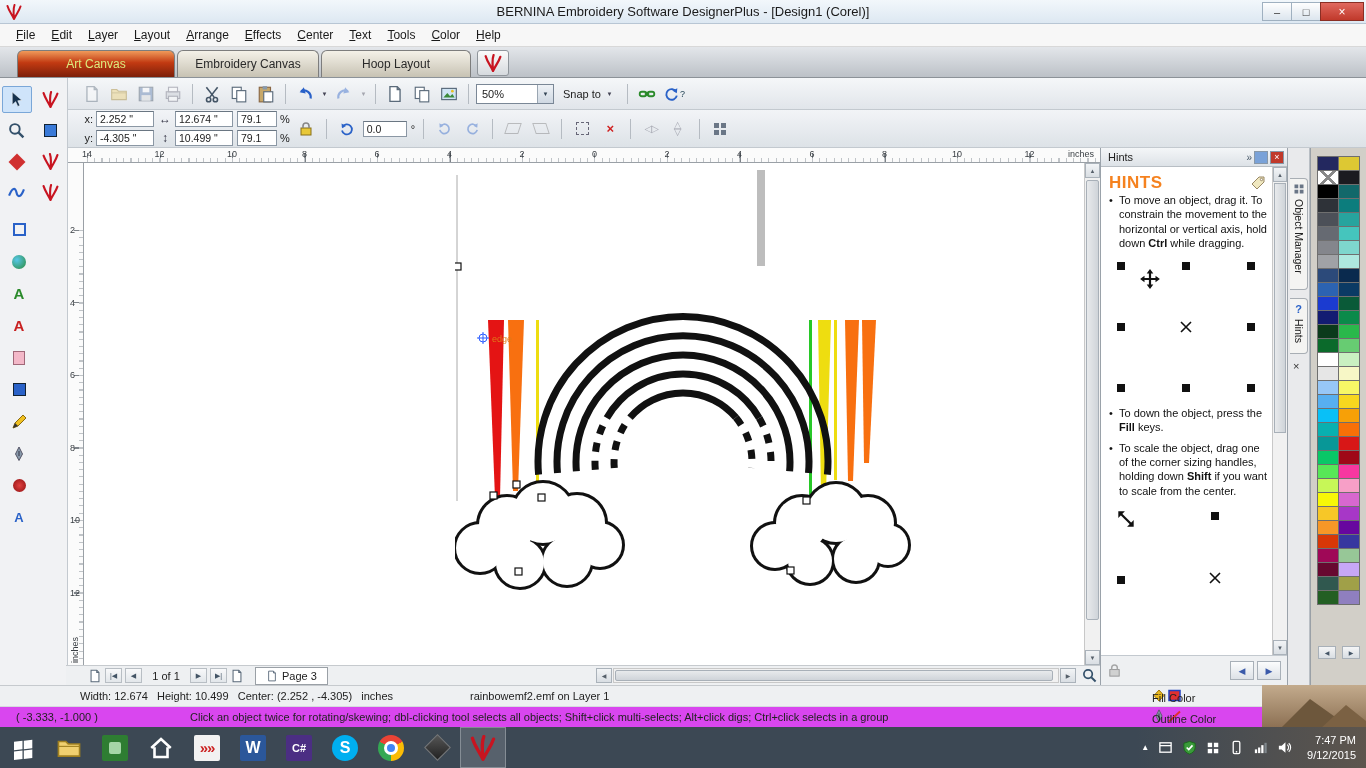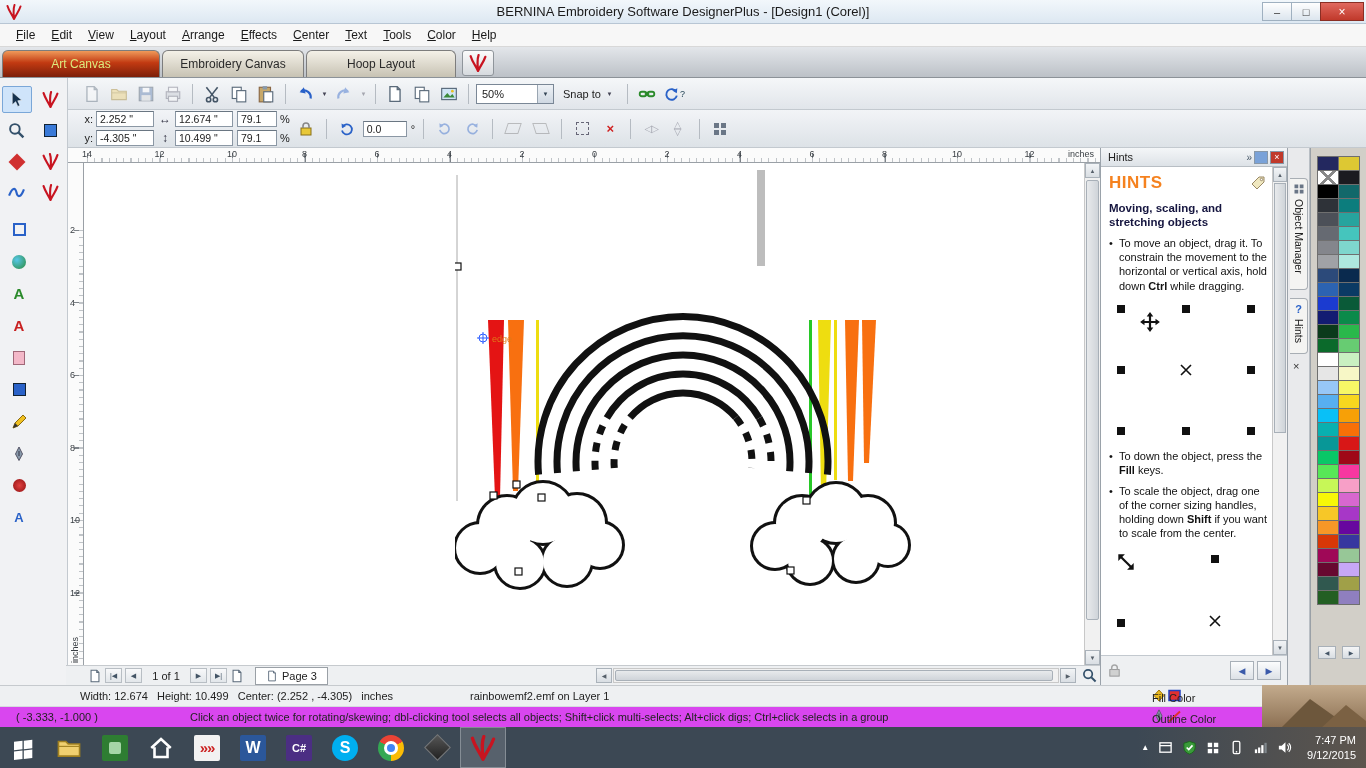--- a/index.html
+++ b/index.html
@@ -14,21 +14,21 @@
 #winbtns{margin-left:auto;display:flex;margin-right:2px;z-index:2}
 .winbtn{width:30px;height:19px;border:1px solid #9fb0c0;background:linear-gradient(#fefefe,#dce5ee);display:flex;align-items:center;justify-content:center;font-size:11px;color:#333;margin-left:-1px}
 .winbtn.close{width:44px;background:linear-gradient(#e0695f,#c0392b);border-color:#8a2e24;color:#fff;font-size:12px}
 
 
 #menubar{position:absolute;left:0;top:24px;width:1366px;height:23px;background:#f7f7f7;border-bottom:1px solid #d8d8d8;display:flex;align-items:center;padding-left:8px}
 .menu-item{display:inline-block;padding:3px 8px;font-size:12px;color:#1a1a1a}
 .menu-item::first-letter{text-decoration:underline}
 
 
-#tabsrow{position:absolute;left:0;top:47px;width:1366px;height:31px;background:linear-gradient(#e3e6ea,#bcc1c7);border-bottom:1px solid #8c9298;display:flex;align-items:flex-end;padding-left:2px}
+#tabsrow{position:absolute;left:0;top:47px;width:1366px;height:31px;background:linear-gradient(#e3e6ea,#bcc1c7);border-bottom:1px solid #8c9298;display:flex;align-items:flex-end;padding-left:17px}
 .tab{height:27px;border:1px solid #7d7d7d;border-bottom:none;border-radius:6px 6px 0 0;display:flex;align-items:center;justify-content:center;font-size:12px;margin-right:2px}
 #tab-art{width:158px;background:linear-gradient(#f09a5a,#c23a12 45%,#7c1f09);color:#dcea7e}
 #tab-emb{width:142px;background:linear-gradient(#f4f1e8,#c7c2b3);color:#2a2a2a}
 #tab-hoop{width:150px;background:linear-gradient(#f4f1e8,#c7c2b3);color:#2a2a2a}
 #tab-flower-btn{width:32px;height:26px;margin:0 0 1px 4px;border:1px solid #8f959b;border-radius:3px;background:linear-gradient(#fbfbfb,#d6dade);display:flex;align-items:center;justify-content:center}
 
 
 #toolbar1{position:absolute;left:68px;top:78px;width:1298px;height:32px;background:linear-gradient(#f5f7f9,#e1e5ea);border-bottom:1px solid #c3c9cf;display:flex;align-items:center;padding-left:12px;gap:3px}
 #toolbar2{position:absolute;left:68px;top:110px;width:1298px;height:38px;background:linear-gradient(#f2f4f7,#dde2e7);border-bottom:1px solid #c3c9cf;display:flex;align-items:center;padding-left:12px;gap:4px}
 .tbtn{width:24px;height:24px;display:flex;align-items:center;justify-content:center;border:1px solid transparent;border-radius:2px}
@@ -310,21 +310,21 @@
     <div id="winbtns">
       <div class="winbtn">–</div>
       <div class="winbtn">□</div>
       <div class="winbtn close">×</div>
     </div>
   </div>
 
   <div id="menubar">
     <span class="menu-item">File</span>
     <span class="menu-item">Edit</span>
-    <span class="menu-item">View</span>
+    <span class="menu-item">Layer</span>
     <span class="menu-item">Layout</span>
     <span class="menu-item">Arrange</span>
     <span class="menu-item">Effects</span>
     <span class="menu-item">Center</span>
     <span class="menu-item">Text</span>
     <span class="menu-item">Tools</span>
     <span class="menu-item">Color</span>
     <span class="menu-item">Help</span>
   </div>
 
@@ -751,21 +751,20 @@
         <div class="hh-btn red">×</div>
       </div>
     </div>
     <div id="hints-body">
       <div id="hints-title-row">
         <span id="hints-heading">HINTS</span>
         <svg id="hints-tag" width="16" height="16">
             <use href="#i-tag"></use>
           </svg>
       </div>
-      <div id="hints-sub">Moving, scaling, and stretching objects</div>
       <div class="hint-li">
           <span class="bul">•</span>
           <span><span>To move an object, drag it. To constrain the movement to the horizontal or vertical axis, hold down </span><b>Ctrl</b><span> while dragging.</span></span>
         </div>
       <svg class="hint-fig" width="150" height="142">
         <g fill="#111">
           <rect x="6" y="6" width="8" height="8"></rect>
             <rect x="71" y="6" width="8" height="8"></rect>
             <rect x="136" y="6" width="8" height="8"></rect>
           <rect x="6" y="67" width="8" height="8"></rect>

